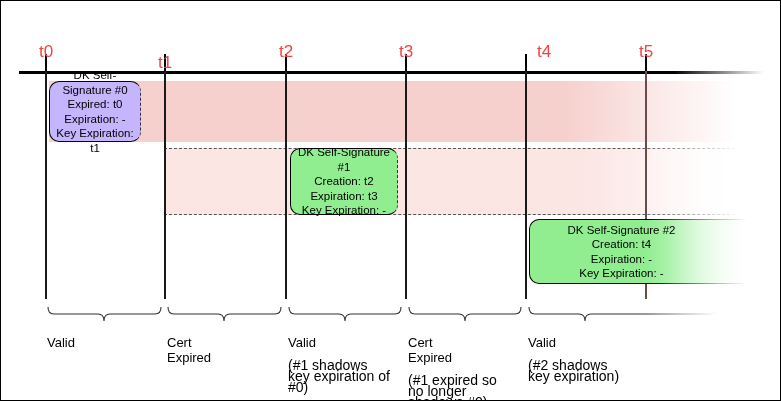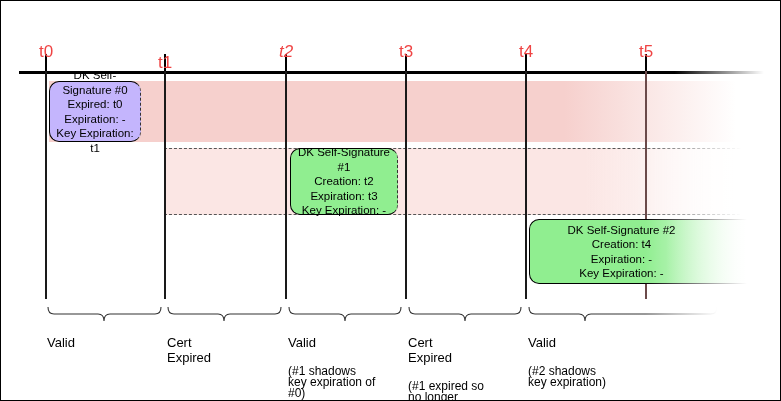--- a/index.html
+++ b/index.html
@@ -126,45 +126,45 @@
   .brace svg{display:block;width:100%;height:16px;}
   .period-label{
     position:absolute;
     color:#000000;
     font-size:13px;
     line-height:15px;
     top:334px;
   }
   .period-note{
     display:block;
-    font-size:12px;
+    font-size:14px;
     line-height:11px;
-    margin-top:16px;
+    margin-top:10px;
     color:#000000;
   }
 </style>
 </head>
 <body>
 
 <div id="canvas">
 
   <div class="axis-line"></div>
 
   <div class="tick" style="left:44px;"></div>
   <div class="tick" style="left:163px;"></div>
   <div class="tick" style="left:284px;"></div>
   <div class="tick" style="left:404px;"></div>
   <div class="tick" style="left:524px;"></div>
   <div class="tick" style="left:644px;"></div>
 
   <div class="tick-label" style="left:45px;">t0</div>
   <div class="tick-label" style="left:164px;margin-top:11px;">t1</div>
-  <div class="tick-label" style="left:285px;font-style:italic;">t2</div>
+  <div class="tick-label" style="left:285px;">t2</div>
   <div class="tick-label" style="left:405px;">t3</div>
-  <div class="tick-label" style="left:525px;text-align:right;">t4</div>
+  <div class="tick-label" style="left:543px;text-align:right;">t4</div>
   <div class="tick-label" style="left:645px;">t5</div>
 
   <div class="band band-solid"></div>
   <div class="band band-dashed"></div>
 
   <div class="vline" style="left:44px;"></div>
   <div class="vline" style="left:163px;"></div>
   <div class="vline" style="left:284px;"></div>
   <div class="vline" style="left:404px;"></div>
   <div class="vline" style="left:524px;"></div>

